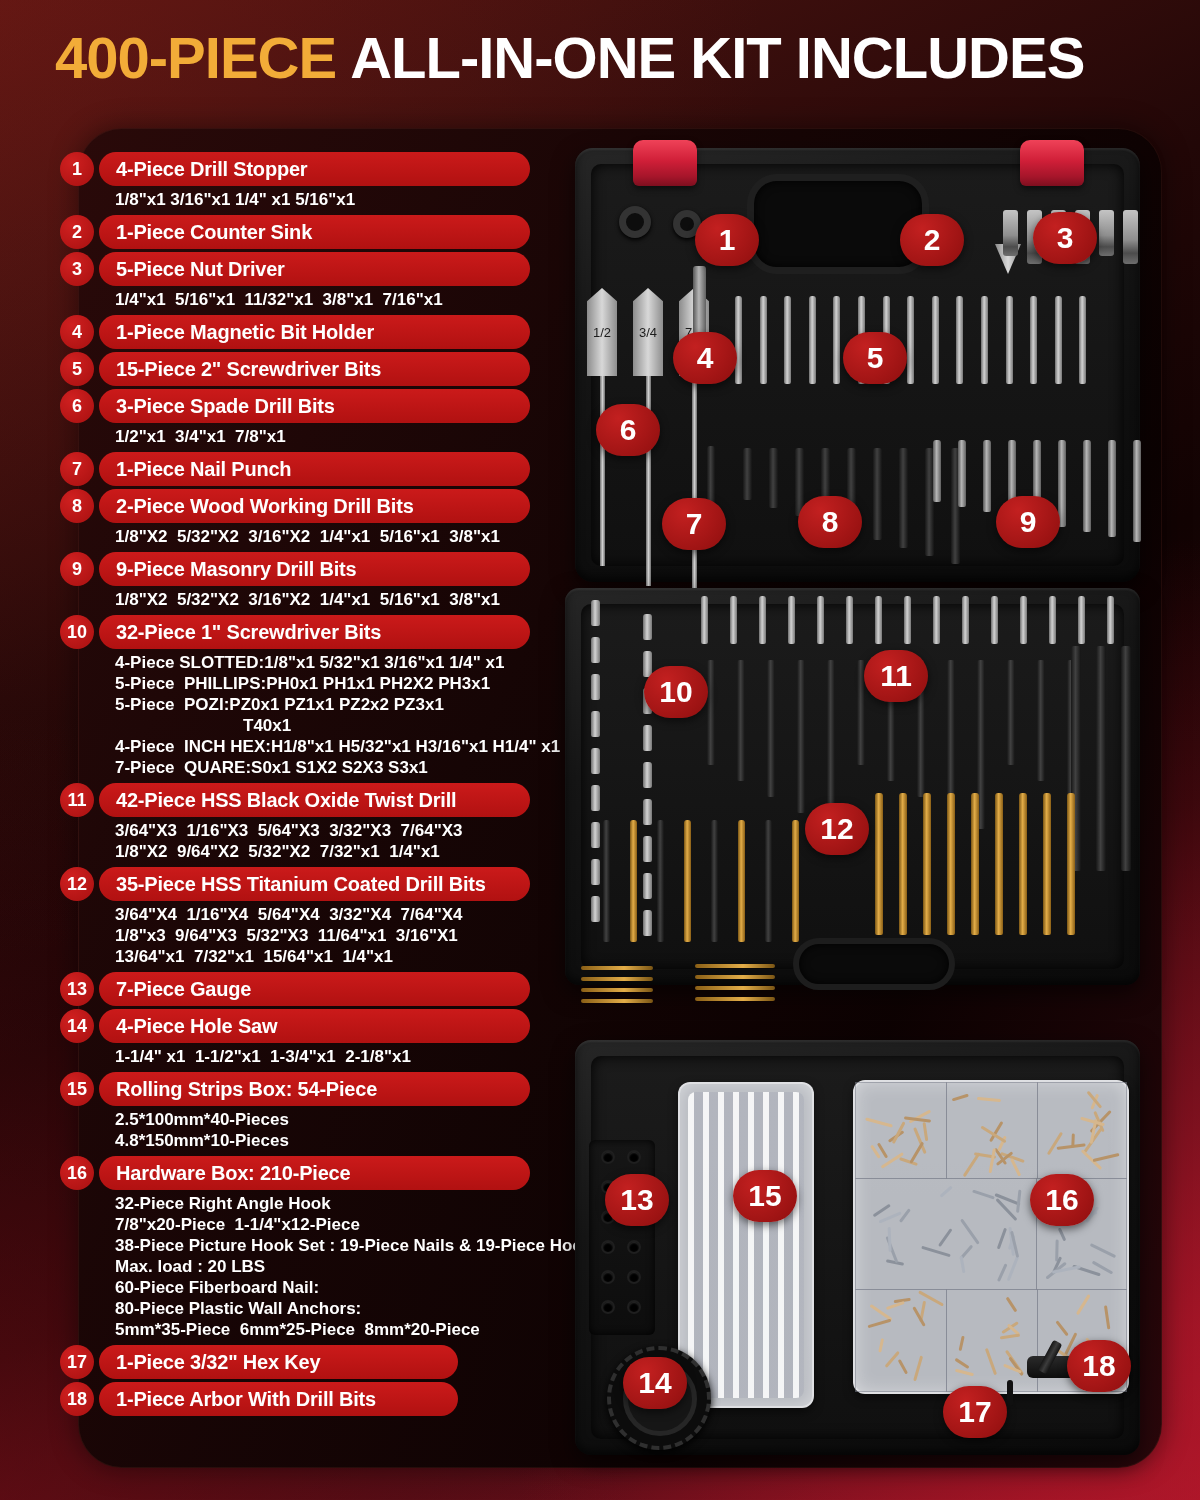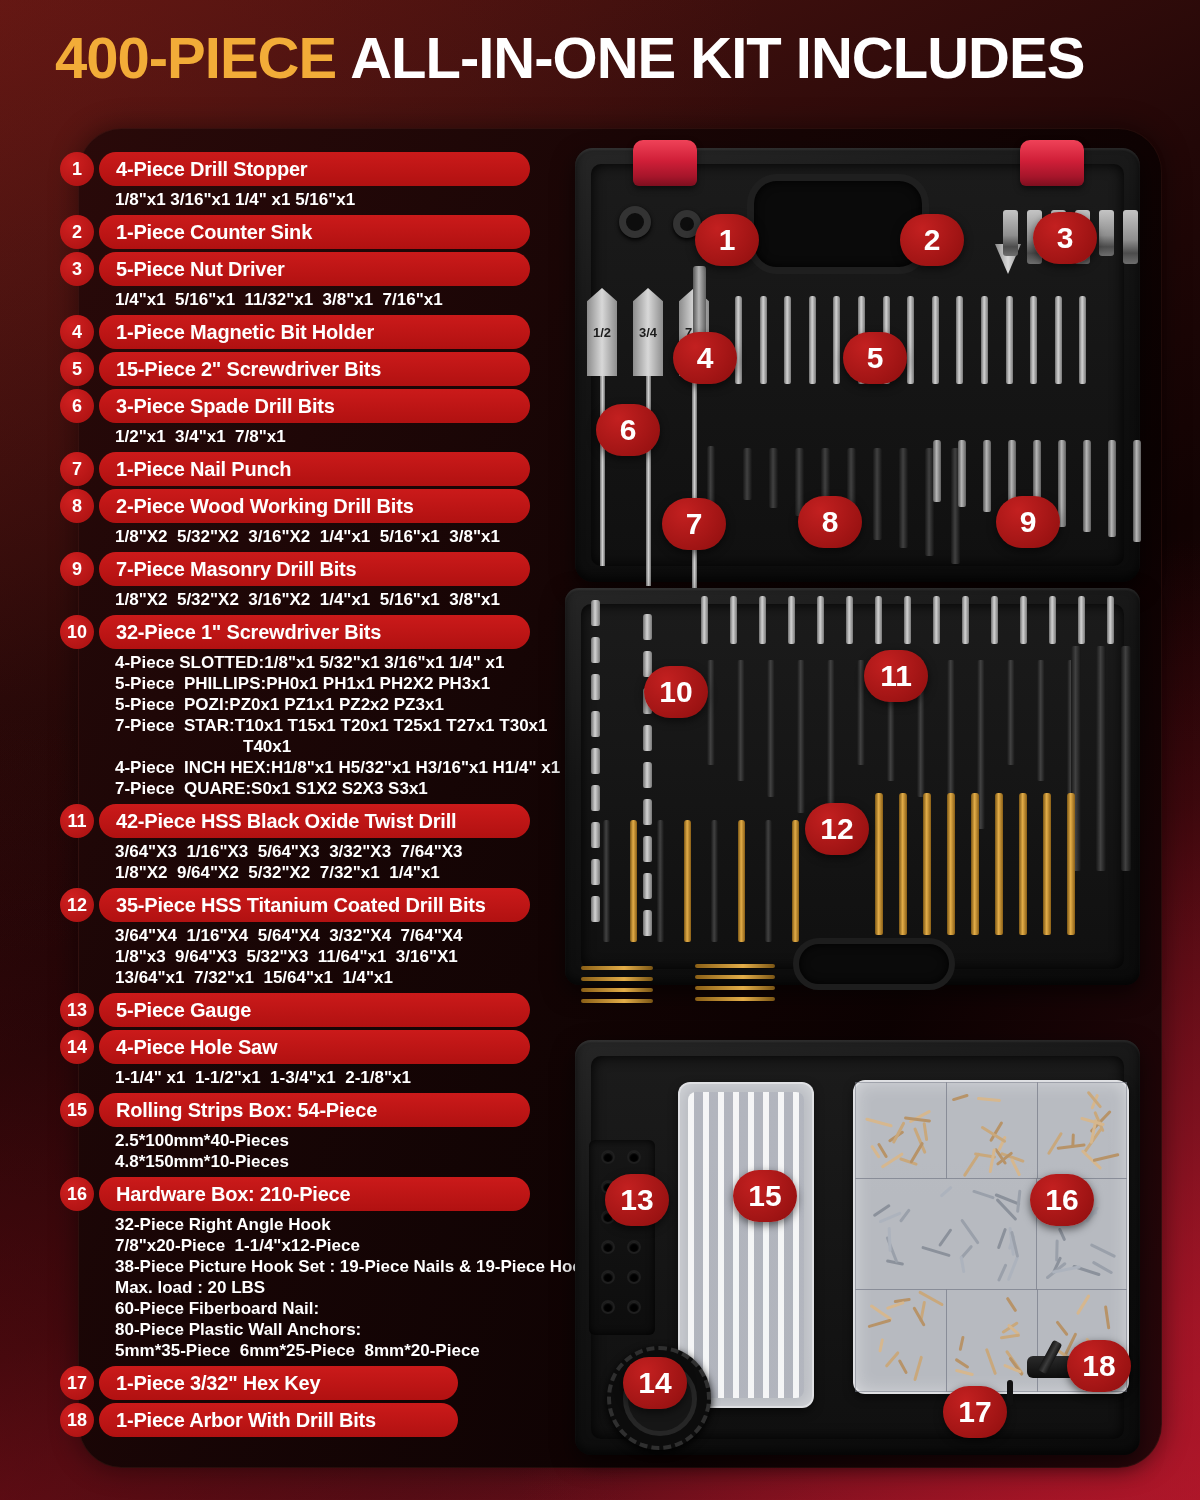--- a/index.html
+++ b/index.html
@@ -41,21 +41,21 @@
   .handle{position:absolute;background:#0a0a0a;border:7px solid #1f1f1f;border-radius:30px;box-shadow:inset 0 0 10px #000;}
   .bit{position:absolute;border-radius:3px 3px 2px 2px;}
   .bit.silver{background:linear-gradient(90deg,#6f6f6f,#d2d2d2 45%,#787878);}
   .bit.steel{background:linear-gradient(90deg,#575757,#b5b5b5 45%,#606060);}
   .bit.black{background:linear-gradient(90deg,#171717,#414141 45%,#141414);}
   .bit.gold{background:linear-gradient(90deg,#7a5514,#e3ad48 45%,#8a5f16);}
   .ring{position:absolute;border-radius:50%;background:#0d0d0d;border:7px solid #333;box-shadow:0 2px 4px #000;}
   .spade{position:absolute;width:30px;}
   .spade .blade{width:30px;height:88px;background:linear-gradient(90deg,#8c8c8c,#d8d8d8 50%,#8e8e8e);
     clip-path:polygon(50% 0,100% 15%,100% 100%,0 100%,0 15%);display:flex;align-items:center;justify-content:center;}
-  .spade .blade span{color:#1d1d1d;font-weight:700;font-size:13px;text-align:center;}
+  .spade .blade span{color:#1d1d1d;font-weight:400;font-size:13px;text-align:center;}
   .spade .shaft{width:5px;margin:0 auto;background:linear-gradient(90deg,#6f6f6f,#cfcfcf 50%,#6f6f6f);}
   .cone{position:absolute;width:26px;height:30px;background:linear-gradient(90deg,#8a8a8a,#d9d9d9 50%,#8a8a8a);
     clip-path:polygon(0 0,100% 0,50% 100%);}
   .driver{position:absolute;width:15px;border-radius:3px;
     background:linear-gradient(180deg,#c4c4c4,#8f8f8f 55%,#4c4c4c 80%,#6e6e6e);}
   .callout{position:absolute;transform:translate(-50%,-50%);min-width:48px;height:52px;padding:0 8px;border-radius:28px;
     background:radial-gradient(circle at 35% 28%,#c32020,#8e0e0e);color:#fff;font-weight:700;font-size:30px;
     display:flex;align-items:center;justify-content:center;box-shadow:0 3px 8px rgba(0,0,0,.55);}
   .clearbox{position:absolute;border-radius:12px;background:rgba(206,209,216,.88);
     border:2px solid rgba(255,255,255,.55);box-shadow:inset 0 0 18px rgba(255,255,255,.45), 0 4px 10px rgba(0,0,0,.5);}
@@ -117,34 +117,33 @@
     </div>
     <div class="item-row">
       <div class="badge">8</div>
       <div class="pill">2-Piece Wood Working Drill Bits</div>
     </div>
     <div class="details">
       <div class="detail-line">1/8"X2  5/32"X2  3/16"X2  1/4"x1  5/16"x1  3/8"x1</div>
     </div>
     <div class="item-row">
       <div class="badge">9</div>
-      <div class="pill">7-Piece Masonry Drill Bits</div>
+      <div class="pill">9-Piece Masonry Drill Bits</div>
     </div>
     <div class="details">
       <div class="detail-line">1/8"X2  5/32"X2  3/16"X2  1/4"x1  5/16"x1  3/8"x1</div>
     </div>
     <div class="item-row">
       <div class="badge">10</div>
       <div class="pill">32-Piece 1" Screwdriver Bits</div>
     </div>
     <div class="details">
       <div class="detail-line">4-Piece SLOTTED:1/8"x1 5/32"x1 3/16"x1 1/4" x1</div>
       <div class="detail-line">5-Piece  PHILLIPS:PH0x1 PH1x1 PH2X2 PH3x1</div>
       <div class="detail-line">5-Piece  POZI:PZ0x1 PZ1x1 PZ2x2 PZ3x1</div>
-      <div class="detail-line">7-Piece  STAR:T10x1 T15x1 T20x1 T25x1 T27x1 T30x1</div>
       <div class="detail-line indent">T40x1</div>
       <div class="detail-line">4-Piece  INCH HEX:H1/8"x1 H5/32"x1 H3/16"x1 H1/4" x1</div>
       <div class="detail-line">7-Piece  QUARE:S0x1 S1X2 S2X3 S3x1</div>
     </div>
     <div class="item-row">
       <div class="badge">11</div>
       <div class="pill">42-Piece HSS Black Oxide Twist Drill</div>
     </div>
     <div class="details">
       <div class="detail-line">3/64"X3  1/16"X3  5/64"X3  3/32"X3  7/64"X3</div>
@@ -154,21 +153,21 @@
       <div class="badge">12</div>
       <div class="pill">35-Piece HSS Titanium Coated Drill Bits</div>
     </div>
     <div class="details">
       <div class="detail-line">3/64"X4  1/16"X4  5/64"X4  3/32"X4  7/64"X4</div>
       <div class="detail-line">1/8"x3  9/64"X3  5/32"X3  11/64"x1  3/16"X1</div>
       <div class="detail-line">13/64"x1  7/32"x1  15/64"x1  1/4"x1</div>
     </div>
     <div class="item-row">
       <div class="badge">13</div>
-      <div class="pill">5-Piece Gauge</div>
+      <div class="pill">7-Piece Gauge</div>
     </div>
     <div class="item-row">
       <div class="badge">14</div>
       <div class="pill">4-Piece Hole Saw</div>
     </div>
     <div class="details">
       <div class="detail-line">1-1/4" x1  1-1/2"x1  1-3/4"x1  2-1/8"x1</div>
     </div>
     <div class="item-row">
       <div class="badge">15</div>

